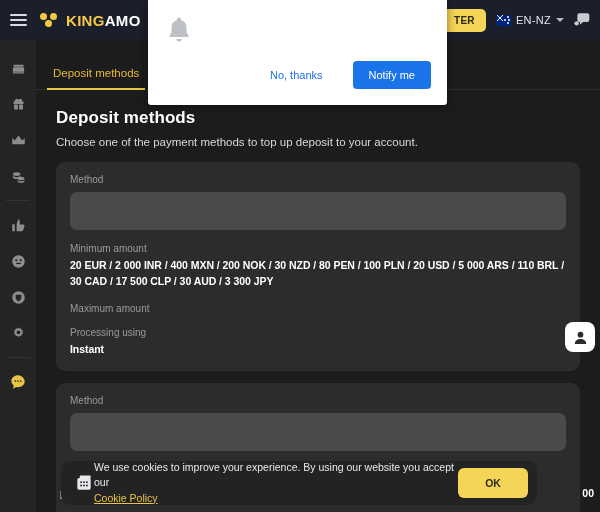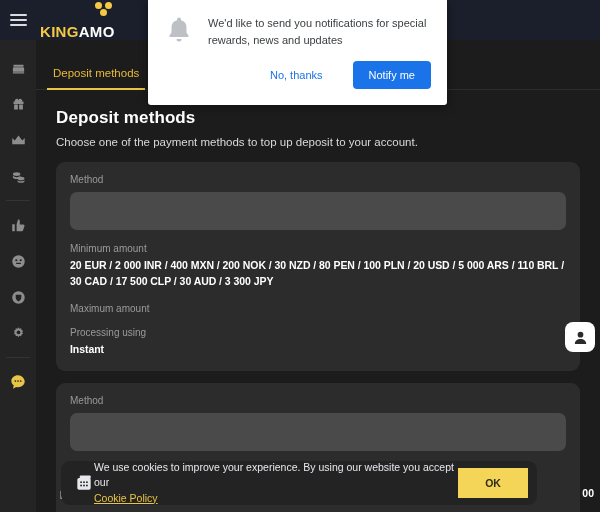--- a/index.html
+++ b/index.html
@@ -17,21 +17,21 @@
     background: #1a1f2b;
     display: flex; align-items: center;
     z-index: 5;
   }
   .hamburger {
     width: 36px; height: 40px;
     display: flex; flex-direction: column; align-items: center; justify-content: center;
     gap: 3px; cursor: pointer;
   }
   .hamburger span { display: block; width: 17px; height: 2px; background: #d9dbe0; border-radius: 1px; }
-  .logo { display: flex; align-items: flex-end; gap: 6px; margin-left: 4px; cursor: pointer; flex-direction: column; }
+  .logo { display: flex; align-items: flex-start; gap: 6px; margin-left: 4px; cursor: pointer; }
   .logo-mark { position: relative; width: 20px; height: 16px; }
   .logo-mark i {
     position: absolute; display:block; width: 7px; height: 7px; border-radius: 50%;
     background: #f5c944;
   }
   .logo-mark i:nth-child(1){ left: 0; top: 1px; }
   .logo-mark i:nth-child(2){ left: 10px; top: 1px; }
   .logo-mark i:nth-child(3){ left: 5px; top: 8px; }
   .logo-text { font-size: 15px; font-weight: bold; letter-spacing: .3px; }
   .logo-text .k { color: #f5c944; }
@@ -153,21 +153,21 @@
   
   .cookie {
     position: absolute; left: 61px; top: 461px; width: 476px; height: 44px;
     background: #232323; border-radius: 9px;
     display: flex; align-items: center; padding: 0 9px 0 13px; 
     z-index: 18;
   }
   .cookie-text { font-size: 10.5px; color: #e6e8ec; line-height: 1.45; flex: 1; }
   .cookie-link { color: #e8c447; text-decoration: underline; cursor: pointer; }
   .btn-ok {
-    background: #f5d557; color: #2b2b17; border: none; border-radius: 0;
+    background: #f5d557; color: #2b2b17; border: none; border-radius: 6px;
     font-size: 10.5px; font-weight: bold; padding: 9px 0; width: 70px; cursor: pointer;
     font-family: "Liberation Sans", sans-serif;
   }
   .bottom-frag {
     position: absolute; left: 60px; top: 489px; font-size: 10.5px;
     color: #fff; font-weight: bold; z-index: 10;
   }
   .right-frag {
     position: absolute; right: 6px; top: 487px; font-size: 10.5px;
     color: #fff; font-weight: bold; z-index: 10;
@@ -185,20 +185,40 @@
         <span></span>
     </div>
     <div class="logo">
       <span class="logo-mark">
         <i></i>
           <i></i>
           <i></i>
       </span>
       <span class="logo-text">
         <span class="k">KING</span><span class="a">AMO</span>
+      </span>
+    </div>
+    <div class="header-right">
+      <button class="btn-register">TER</button>
+      <div class="lang">
+        <span class="flag">
+          <span class="uj"></span>
+          <span class="st s1"></span>
+            <span class="st s2"></span>
+          <span class="st s3"></span>
+            <span class="st s4"></span>
+        </span>
+        <span class="lang-label">EN-NZ</span>
+        <span class="chev"></span>
+      </div>
+      <span class="chat-icon-head">
+        <svg width="16" height="16" viewBox="0 0 24 24" fill="#c9ccd3">
+          <path d="M20 2H8a3 3 0 0 0-3 3v7a3 3 0 0 0 3 3h1v4l4.5-4H20a3 3 0 0 0 3-3V5a3 3 0 0 0-3-3z"></path>
+          <circle cx="4" cy="17" r="3.3" fill="#c9ccd3"></circle>
+        </svg>
       </span>
     </div>
   </div>
 
   <div class="sidebar">
     <div class="side-item">
       <svg width="15" height="15" viewBox="0 0 24 24" fill="#8d8d8d">
         <path d="M3 12a2 2 0 0 1 2-2h14a2 2 0 0 1 2 2v5H3v-5zm1-6h16v3H4V6zm-1 12h18v2H3v-2z"></path>
       </svg>
     </div>
@@ -327,21 +347,20 @@
   </div>
 
   <div class="notif">
     <div class="notif-top">
       <span class="bell">
         <svg width="30" height="30" viewBox="0 0 24 24" fill="#bdc1c6">
           <path d="M12 2a1.6 1.6 0 0 0-1.6 1.6v.6A6 6 0 0 0 6 10v4l-1.6 2.4A.8.8 0 0 0 5 17.6h14a.8.8 0 0 0 .6-1.2L18 14v-4a6 6 0 0 0-4.4-5.8v-.6A1.6 1.6 0 0 0 12 2z"></path>
           <path d="M10 19.2a2 2 0 0 0 4 0h-4z"></path>
         </svg>
       </span>
-      <div class="notif-text">We'd like to send you notifications for special rewards, news and updates</div>
     </div>
     <div class="notif-actions">
       <button class="btn-nothanks">No, thanks</button>
       <button class="btn-notify">Notify me</button>
     </div>
   </div>
 
 </div>
 
 </body></html>

